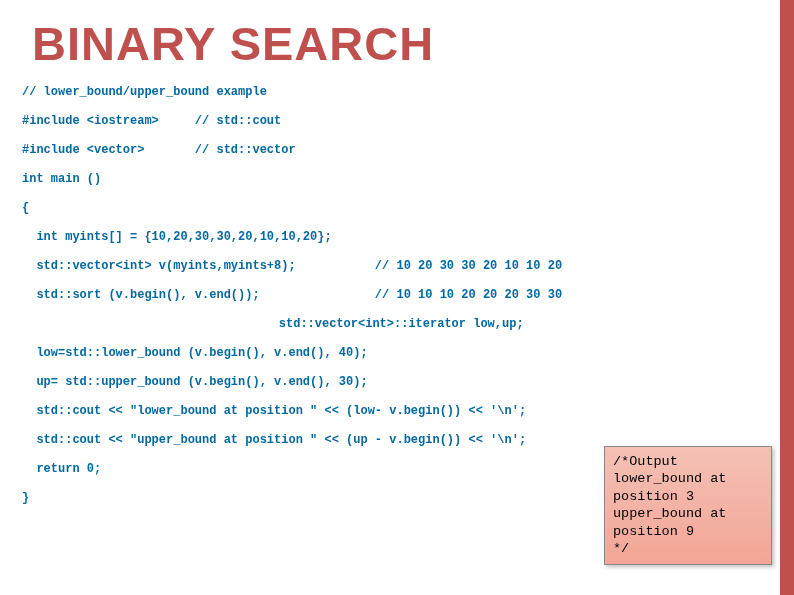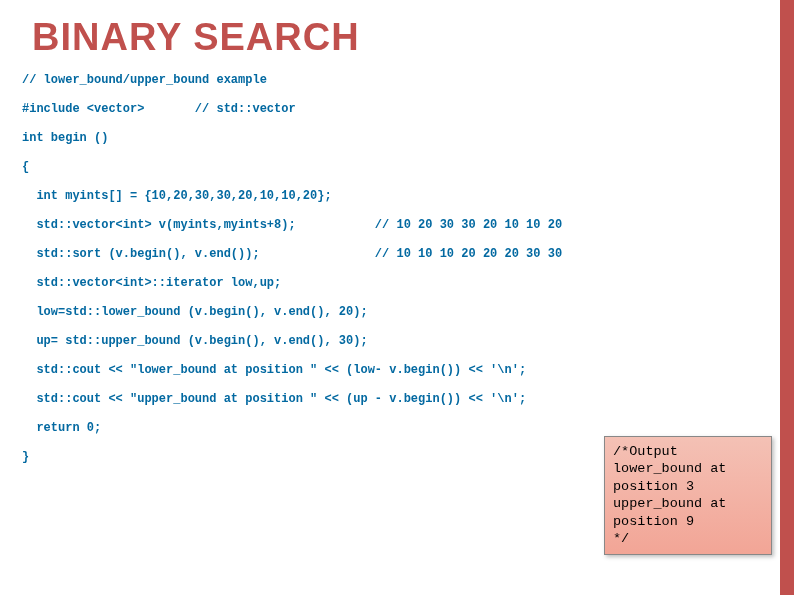--- a/index.html
+++ b/index.html
@@ -18,38 +18,38 @@
     width: 14px;
     height: 100%;
     background: #c0504d;
   }
   .slide {
     padding: 10px 28px 18px 22px;
   }
   .title {
     font-family: Arial Black, Arial, sans-serif;
     font-weight: 900;
-    font-size: 38px;
+    font-size: 47px;
     letter-spacing: 1px;
     color: #c0504d;
     margin: 6px 0 14px 10px;
   }
   .code {
     font-family: "Courier New", Courier, monospace;
     font-size: 12px;
     font-weight: bold;
     color: #0369a1;
     line-height: 1.25;
   }
   .code .line { white-space: pre; margin-bottom: 14px; }
   .code .tight { margin-bottom: 6px; }
   .output-box {
     position: absolute;
     right: 22px;
-    bottom: 40px;
+    bottom: 30px;
     width: 168px;
     padding: 6px 8px 6px 8px;
     background: linear-gradient(#f4c1b5, #f2a596);
     border: 1px solid #888;
     font-family: "Courier New", Courier, monospace;
     font-size: 13.5px;
     line-height: 1.3;
     color: #000;
     box-shadow: 2px 2px 4px rgba(0,0,0,.25);
   }
@@ -57,28 +57,29 @@
 </head>
 <body>
 
 <div class="right-stripe"></div>
 
 <div class="slide">
   <div class="title">BINARY SEARCH</div>
 
   <div class="code">
     <div class="line">// lower_bound/upper_bound example</div>
+    <div class="line">#include &lt;iostream&gt;     // std::cout</div>
     <div class="line">#include &lt;vector&gt;       // std::vector</div>
-    <div class="line">int begin ()</div>
+    <div class="line">int main ()</div>
     <div class="line">{</div>
     <div class="line">  int myints[] = {10,20,30,30,20,10,10,20};</div>
     <div class="line">  std::vector&lt;int&gt; v(myints,myints+8);           // 10 20 30 30 20 10 10 20</div>
     <div class="line" style="margin-top:10px;">  std::sort (v.begin(), v.end());                // 10 10 10 20 20 20 30 30</div>
-    <div class="line" style="margin-top:6px;">  std::vector&lt;int&gt;::iterator low,up;</div>
-    <div class="line">  low=std::lower_bound (v.begin(), v.end(), 20);</div>
+    <div class="line" style="margin-top:6px;text-align:center;">  std::vector&lt;int&gt;::iterator low,up;</div>
+    <div class="line">  low=std::lower_bound (v.begin(), v.end(), 40);</div>
     <div class="line">  up= std::upper_bound (v.begin(), v.end(), 30);</div>
     <div class="line" style="margin-top:6px;">  std::cout &lt;&lt; "lower_bound at position " &lt;&lt; (low- v.begin()) &lt;&lt; '\n';</div>
     <div class="line">  std::cout &lt;&lt; "upper_bound at position " &lt;&lt; (up - v.begin()) &lt;&lt; '\n';</div>
     <div class="line" style="margin-top:2px;">  return 0;</div>
     <div class="line tight">}</div>
   </div>
 </div>
 
 <div class="output-box">
   <div>/*Output</div>

